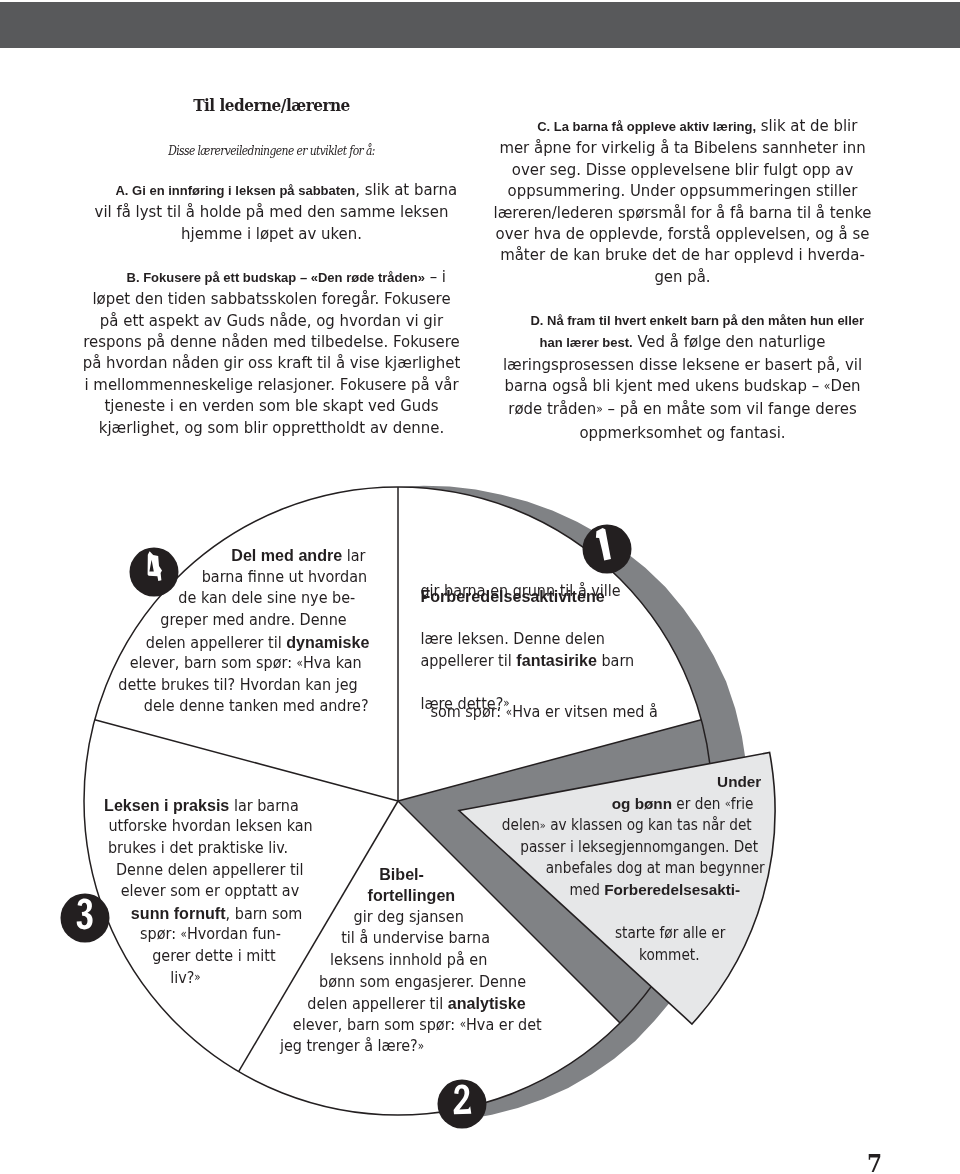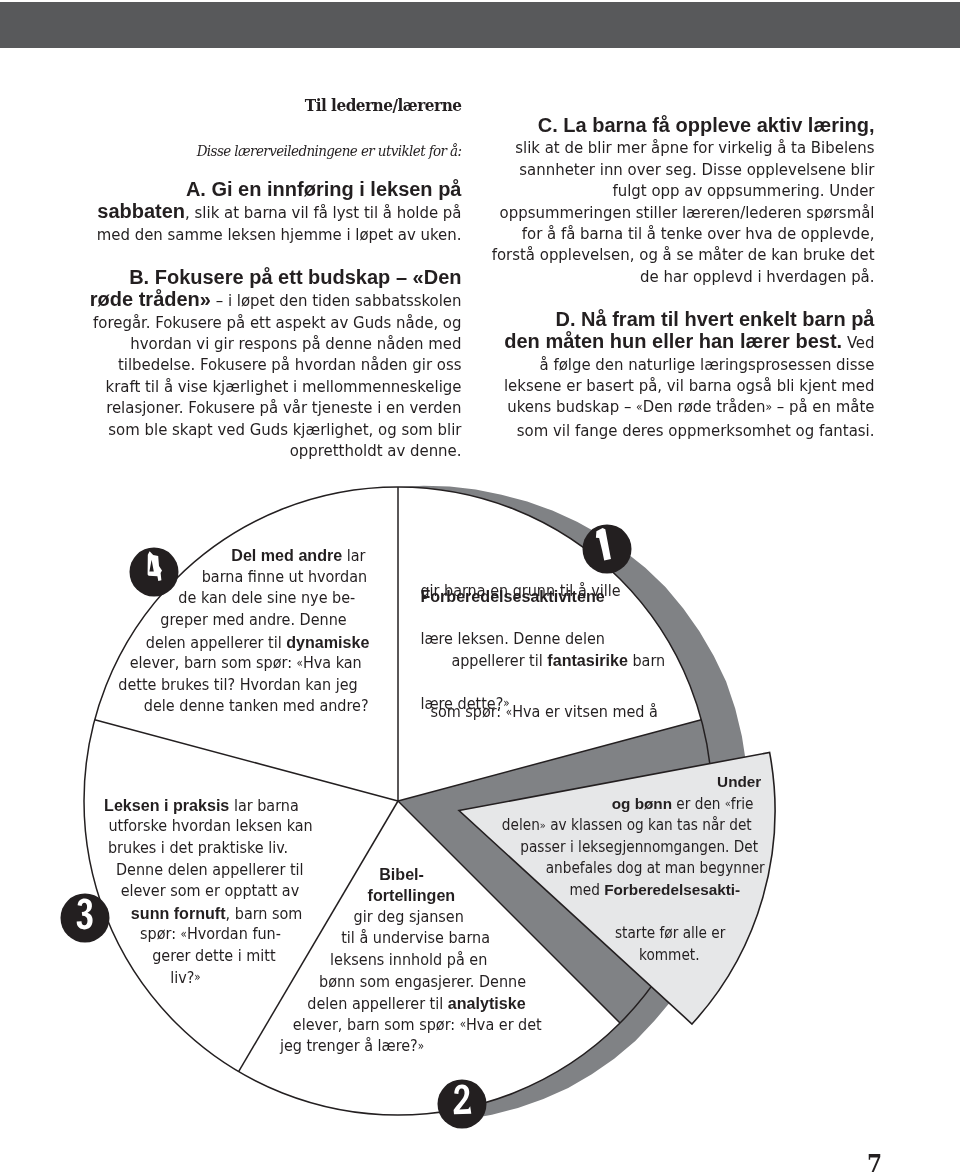--- a/index.html
+++ b/index.html
@@ -2,31 +2,31 @@
 <html><head>
 <meta charset="utf-8">
 <style>
   html,body{margin:0;padding:0;}
   body{width:960px;height:1174px;background:#ffffff;overflow:hidden;position:relative;
        font-family:"DejaVu Sans",sans-serif;color:#1a1a1a;-webkit-font-smoothing:antialiased;}
   .topbar{position:absolute;left:0;top:2px;width:960px;height:46px;background:#58595b;}
 
   
   .col{position:absolute;font-family:"DejaVu Sans",sans-serif;font-stretch:condensed;
-       font-size:16.6px;line-height:21.4px;color:#231f20;text-align:right;}
+       font-size:16.6px;line-height:21.4px;color:#231f20;text-align:center;}
   .col.left{left:81.5px;top:95px;width:380px;}
   .col.right{left:490.5px;top:115px;width:384px;}
   h1.heading{font-family:"DejaVu Serif",serif;font-stretch:condensed;font-weight:bold;font-size:17px;
              margin:0;line-height:20px;letter-spacing:-0.5px;color:#231f20;}
-  p.intro{font-family:"DejaVu Serif",serif;font-stretch:condensed;font-style:italic;font-size:15px;
+  p.intro{font-family:"DejaVu Serif",serif;font-stretch:condensed;font-style:italic;font-size:12px;
           margin:26px 0 0 0;line-height:20px;letter-spacing:-0.6px;}
   p.para{margin:21.5px 0 0 0;text-indent:29.5px;}
   p.intro + p.para{margin-top:18px;}
   p.para.first{margin-top:0;}
-  b.lead{font-family:"Liberation Sans",sans-serif;font-weight:bold;font-size:20px;}
+  b.lead{font-family:"Liberation Sans",sans-serif;font-weight:bold;font-size:13px;}
 
   
   #diagram{position:absolute;left:0;top:0;width:960px;height:1174px;}
   #seg-text{position:absolute;left:0;top:0;width:960px;height:1174px;}
   .segline{position:absolute;font-family:"DejaVu Sans",sans-serif;font-stretch:condensed;
            font-size:16.0px;line-height:16px;color:#231f20;white-space:nowrap;text-align:center;}
   .segline.left{text-align:left;}
   .segline.s2{font-size:15.2px;}
   .segline.s2 b{font-size:15.3px;}
   .segline b{font-family:"Liberation Sans",sans-serif;font-weight:bold;font-size:16.1px;}
@@ -79,21 +79,21 @@
       <path d="M22.6,17.3 C23.0,12.6 26.2,10.4 30.0,10.6 C34.5,10.8 37.4,14.0 36.9,18.6 C36.7,21.9 34.5,24.0 32.4,24.8 C35.3,25.7 37.8,28.1 37.6,32.8 C37.4,38.7 33.6,41.6 29.0,41.4 C24.4,41.2 21.5,38.2 21.7,33.6 L26.5,33.2 C26.5,35.8 27.6,37.3 29.4,37.3 C31.4,37.3 32.5,35.5 32.5,32.8 C32.5,29.5 30.6,27.8 27.2,27.8 L26.8,24.0 C30.0,24.0 32.0,22.4 32.1,19.2 C32.2,16.4 31.1,14.7 29.4,14.7 C27.7,14.7 26.8,16.0 26.7,18.1 Z" fill="#ffffff" transform="translate(55,888)"></path>
       <circle cx="154" cy="572" r="24.5" fill="#231f20"></circle>
       <path d="M25.6,9.3 L23.8,12.8 L23.6,32.4 L24.6,33.8 L33.4,34.3 L34.3,39.0 L37.4,38.3 L36.6,31.0 L38.0,28.6 L35.0,24.0 L34.2,14.0 L29.2,13.0 Z M27.6,17.8 L29.8,29.4 L25.4,29.4 Z" fill="#ffffff" transform="translate(124,542)"></path>
     </g>
 </svg>
 
 <div id="seg-text">
     <div class="segline s1 left" style="top: 587.6px; left: 420.4px;"><b>Forberedelsesaktivitene</b></div>
     <div class="segline s1 left" style="top: 583px; left: 420.4px;">gir barna en grunn til å ville</div>
     <div class="segline s1 left" style="top: 630.8px; left: 420.4px;">lære leksen. Denne delen</div>
-    <div class="segline s1 left" style="top: 652.4px; left: 420.4px; margin-left: 31px;">appellerer til <b>fantasirike</b> barn</div>
+    <div class="segline s1 left" style="top: 652.4px; left: 420.4px;">appellerer til <b>fantasirike</b> barn</div>
     <div class="segline s1 left" style="top: 704px; left: 420.4px; margin-left: 10px;">som spør: <span class="guil">«</span>Hva er vitsen med å</div>
     <div class="segline s1 left" style="top: 695.6px; left: 420.4px;">lære dette?<span class="guil">»</span></div>
     <div class="segline s2" style="top: 774px; left: 439.2px; width: 600px;"><b>Under</b></div>
     <div class="segline s2" style="top: 795.6px; left: 382.6px; width: 600px;"><b>og bønn</b> er den <span class="guil">«</span>frie</div>
     <div class="segline s2" style="top: 817.2px; left: 326.8px; width: 600px;">delen<span class="guil">»</span> av klassen og kan tas når det</div>
     <div class="segline s2" style="top: 838.8px; left: 339.2px; width: 600px;">passer i leksegjennomgangen. Det</div>
     <div class="segline s2" style="top: 860.4px; left: 355.2px; width: 600px;">anbefales dog at man begynner</div>
     <div class="segline s2" style="top: 882px; left: 354.8px; width: 600px;">med <b>Forberedelsesakti-</b></div>
     <div class="segline s2" style="top: 925.2px; left: 370.2px; width: 600px;">starte før alle er</div>
     <div class="segline s2" style="top: 946.8px; left: 369.3px; width: 600px;">kommet.</div>

